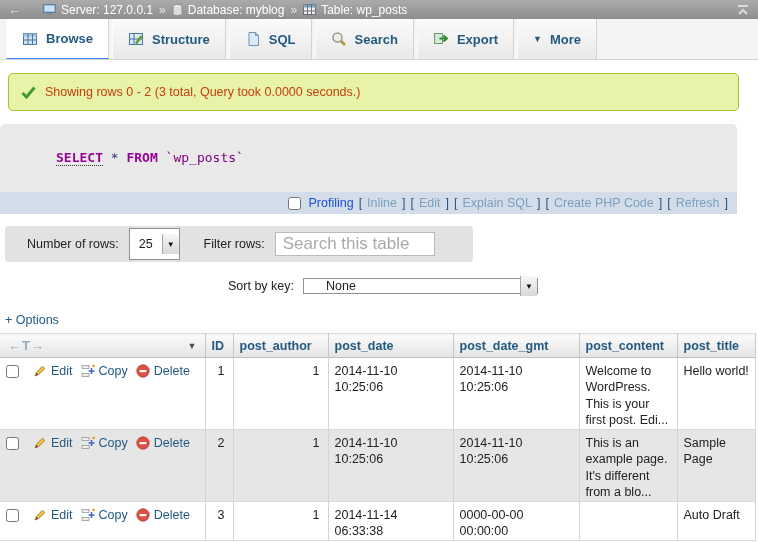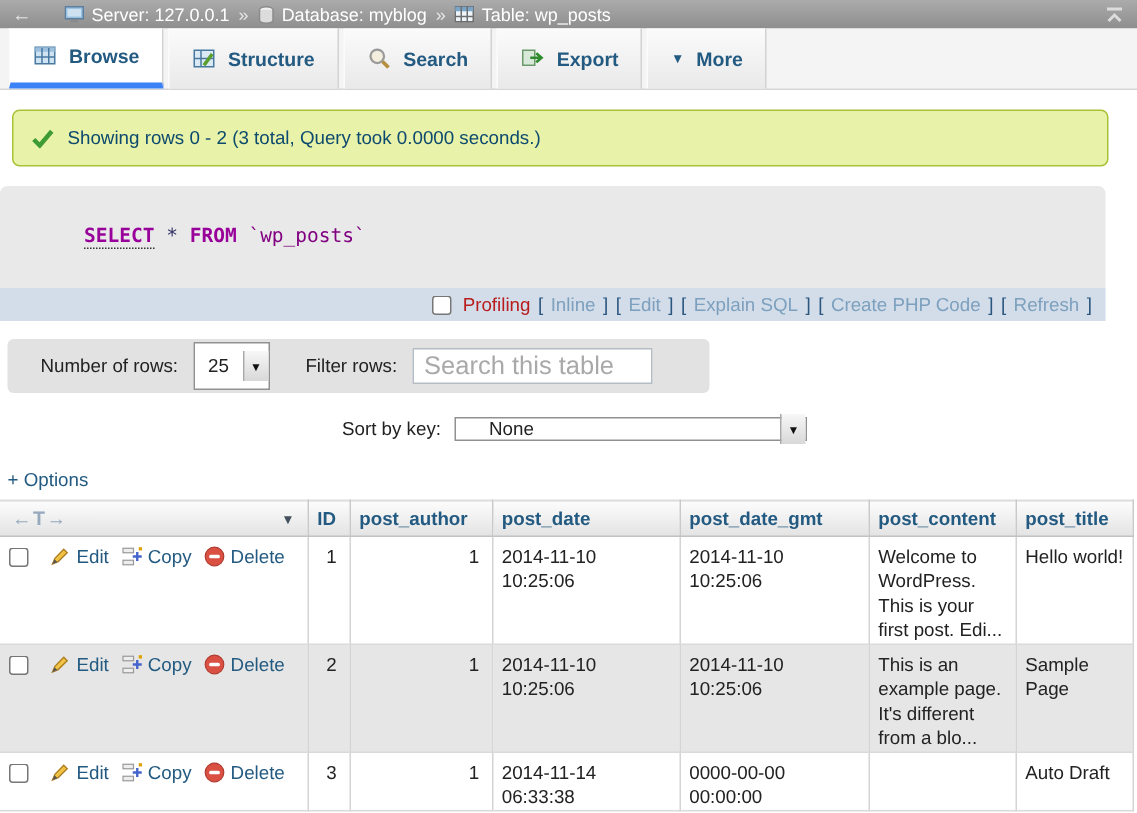--- a/index.html
+++ b/index.html
@@ -15,25 +15,25 @@
   .crumb-sep { color:#e8e8e8; }
   .collapse { margin-left:auto; cursor:pointer; display:flex; align-items:center; }
 
   
   .tabbar { height:41px; background:#f4f4f4; border-bottom:1px solid #d6d6d6;
     display:flex; align-items:stretch; padding-left:6px; }
   .tab { display:flex; align-items:center; gap:8px; padding:0 15px; cursor:pointer;
     border-right:1px solid #d2d2d2; border-left:1px solid #fbfbfb;
     background:linear-gradient(#fbfbfb,#e9e9e9); margin-right:3px;
     color:#235a81; font-weight:bold; font-size:13px; }
-  .tab.active { background:#fff; border-bottom:4px solid #3b82f6; }
+  .tab.active { background:#fff; border-bottom:1px solid #3b82f6; }
 
   
   .msg { margin:13px 19px 0 8px; height:38px; background:#e9f2a9; border:1px solid #a7c234;
-    border-radius:5px; display:flex; align-items:center; padding-left:12px; gap:9px; color:#0c4a6e; }
+    border-radius:5px; display:flex; align-items:center; padding-left:12px; gap:9px; color:#c2410c; }
 
   
   .querybox { margin-top:13px; width:737px; }
   .sql-area { background:#e9e9e9; height:68px; padding:26px 0 0 56px; border-radius:5px 5px 0 0;
     font-family:"DejaVu Sans Mono","Liberation Mono",monospace; font-size:13px; }
   .kw { color:#990099; font-weight:bold; }
   .kw.doc { border-bottom:1px dotted #333; cursor:pointer; }
   .punct { color:#333366; }
   .bt { color:#800080; }
   .profiling { background:#d2dde9; height:22px; display:flex; align-items:center;
@@ -152,20 +152,29 @@
           <line x1="6" y1="3" x2="6" y2="13" stroke="#4978a0"></line>
           <line x1="2" y1="8" x2="14" y2="8" stroke="#4978a0"></line>
           <line x1="8" y1="12.5" x2="13.5" y2="5" stroke="#5a9e2f" stroke-width="2.4"></line>
         </svg>
       </span>
     <span>Structure</span>
   </div>
   <div class="tab">
     <span class="icon">
         <svg width="16" height="16">
+          <path d="M4 1.5 H10.5 L13.5 4.5 V14.5 H4 Z" fill="#dcebf7" stroke="#7195b5"></path>
+          <path d="M10.5 1.5 V4.5 H13.5 Z" fill="#b9d2e8" stroke="#7195b5"></path>
+        </svg>
+      </span>
+    <span>SQL</span>
+  </div>
+  <div class="tab">
+    <span class="icon">
+        <svg width="16" height="16">
           <circle cx="6.5" cy="6.5" r="4.5" fill="#f3eedd" stroke="#9a9a9a" stroke-width="1.5"></circle>
           <line x1="10" y1="10" x2="14" y2="14" stroke="#b5913f" stroke-width="2.5"></line>
         </svg>
       </span>
     <span>Search</span>
   </div>
   <div class="tab">
     <span class="icon">
         <svg width="16" height="16">
           <rect x="1.5" y="2.5" width="8" height="10" fill="#d9e9d9" stroke="#6a9a6a"></rect>
@@ -191,21 +200,21 @@
 
 <div class="querybox">
   <div class="sql-area">
     <span class="kw doc">SELECT</span>
     <span class="punct">*</span>
     <span class="kw">FROM</span>
     <span class="bt">`wp_posts`</span>
   </div>
   <div class="profiling">
     <input type="checkbox" style="">
-    <span style="color:#b91c1c;">Profiling</span>
+    <span style="color:#1d4ed8;">Profiling</span>
     <span class="pgroup">
         <span class="bracket">[</span>
         <a class="plink">Inline</a>
         <span class="bracket">]</span>
       </span>
     <span class="pgroup">
         <span class="bracket">[</span>
         <a class="plink">Edit</a>
         <span class="bracket">]</span>
       </span>

